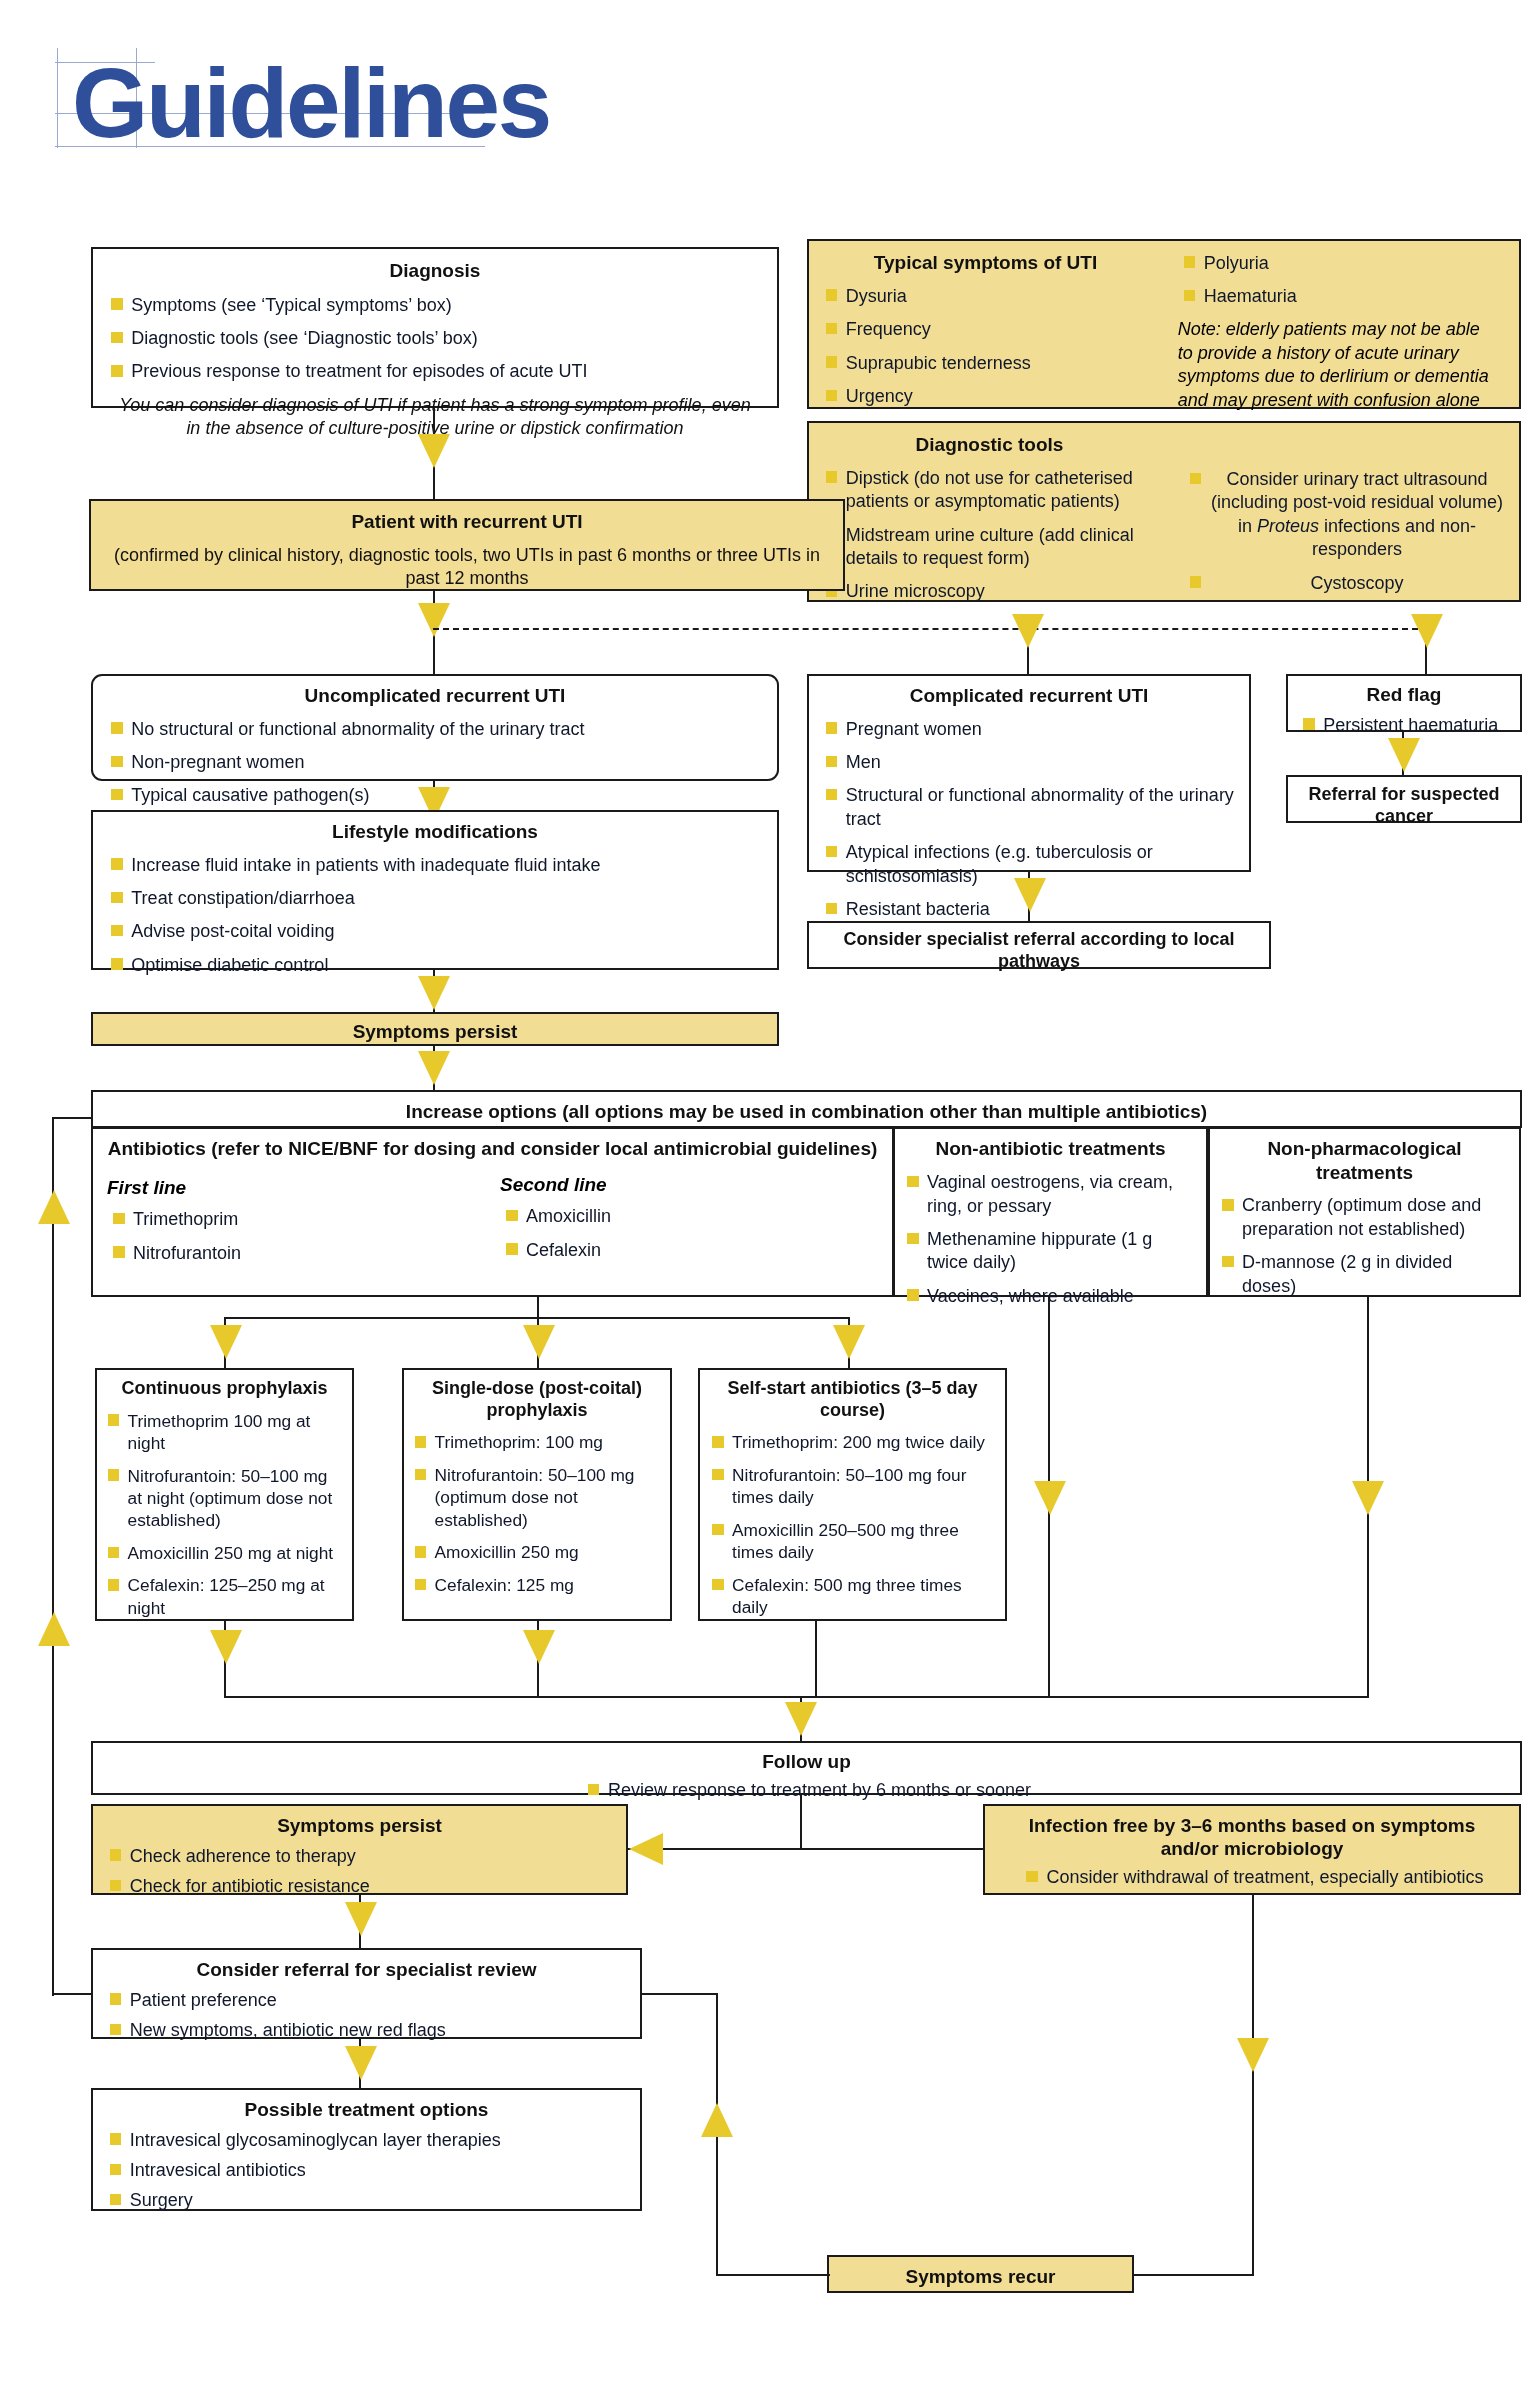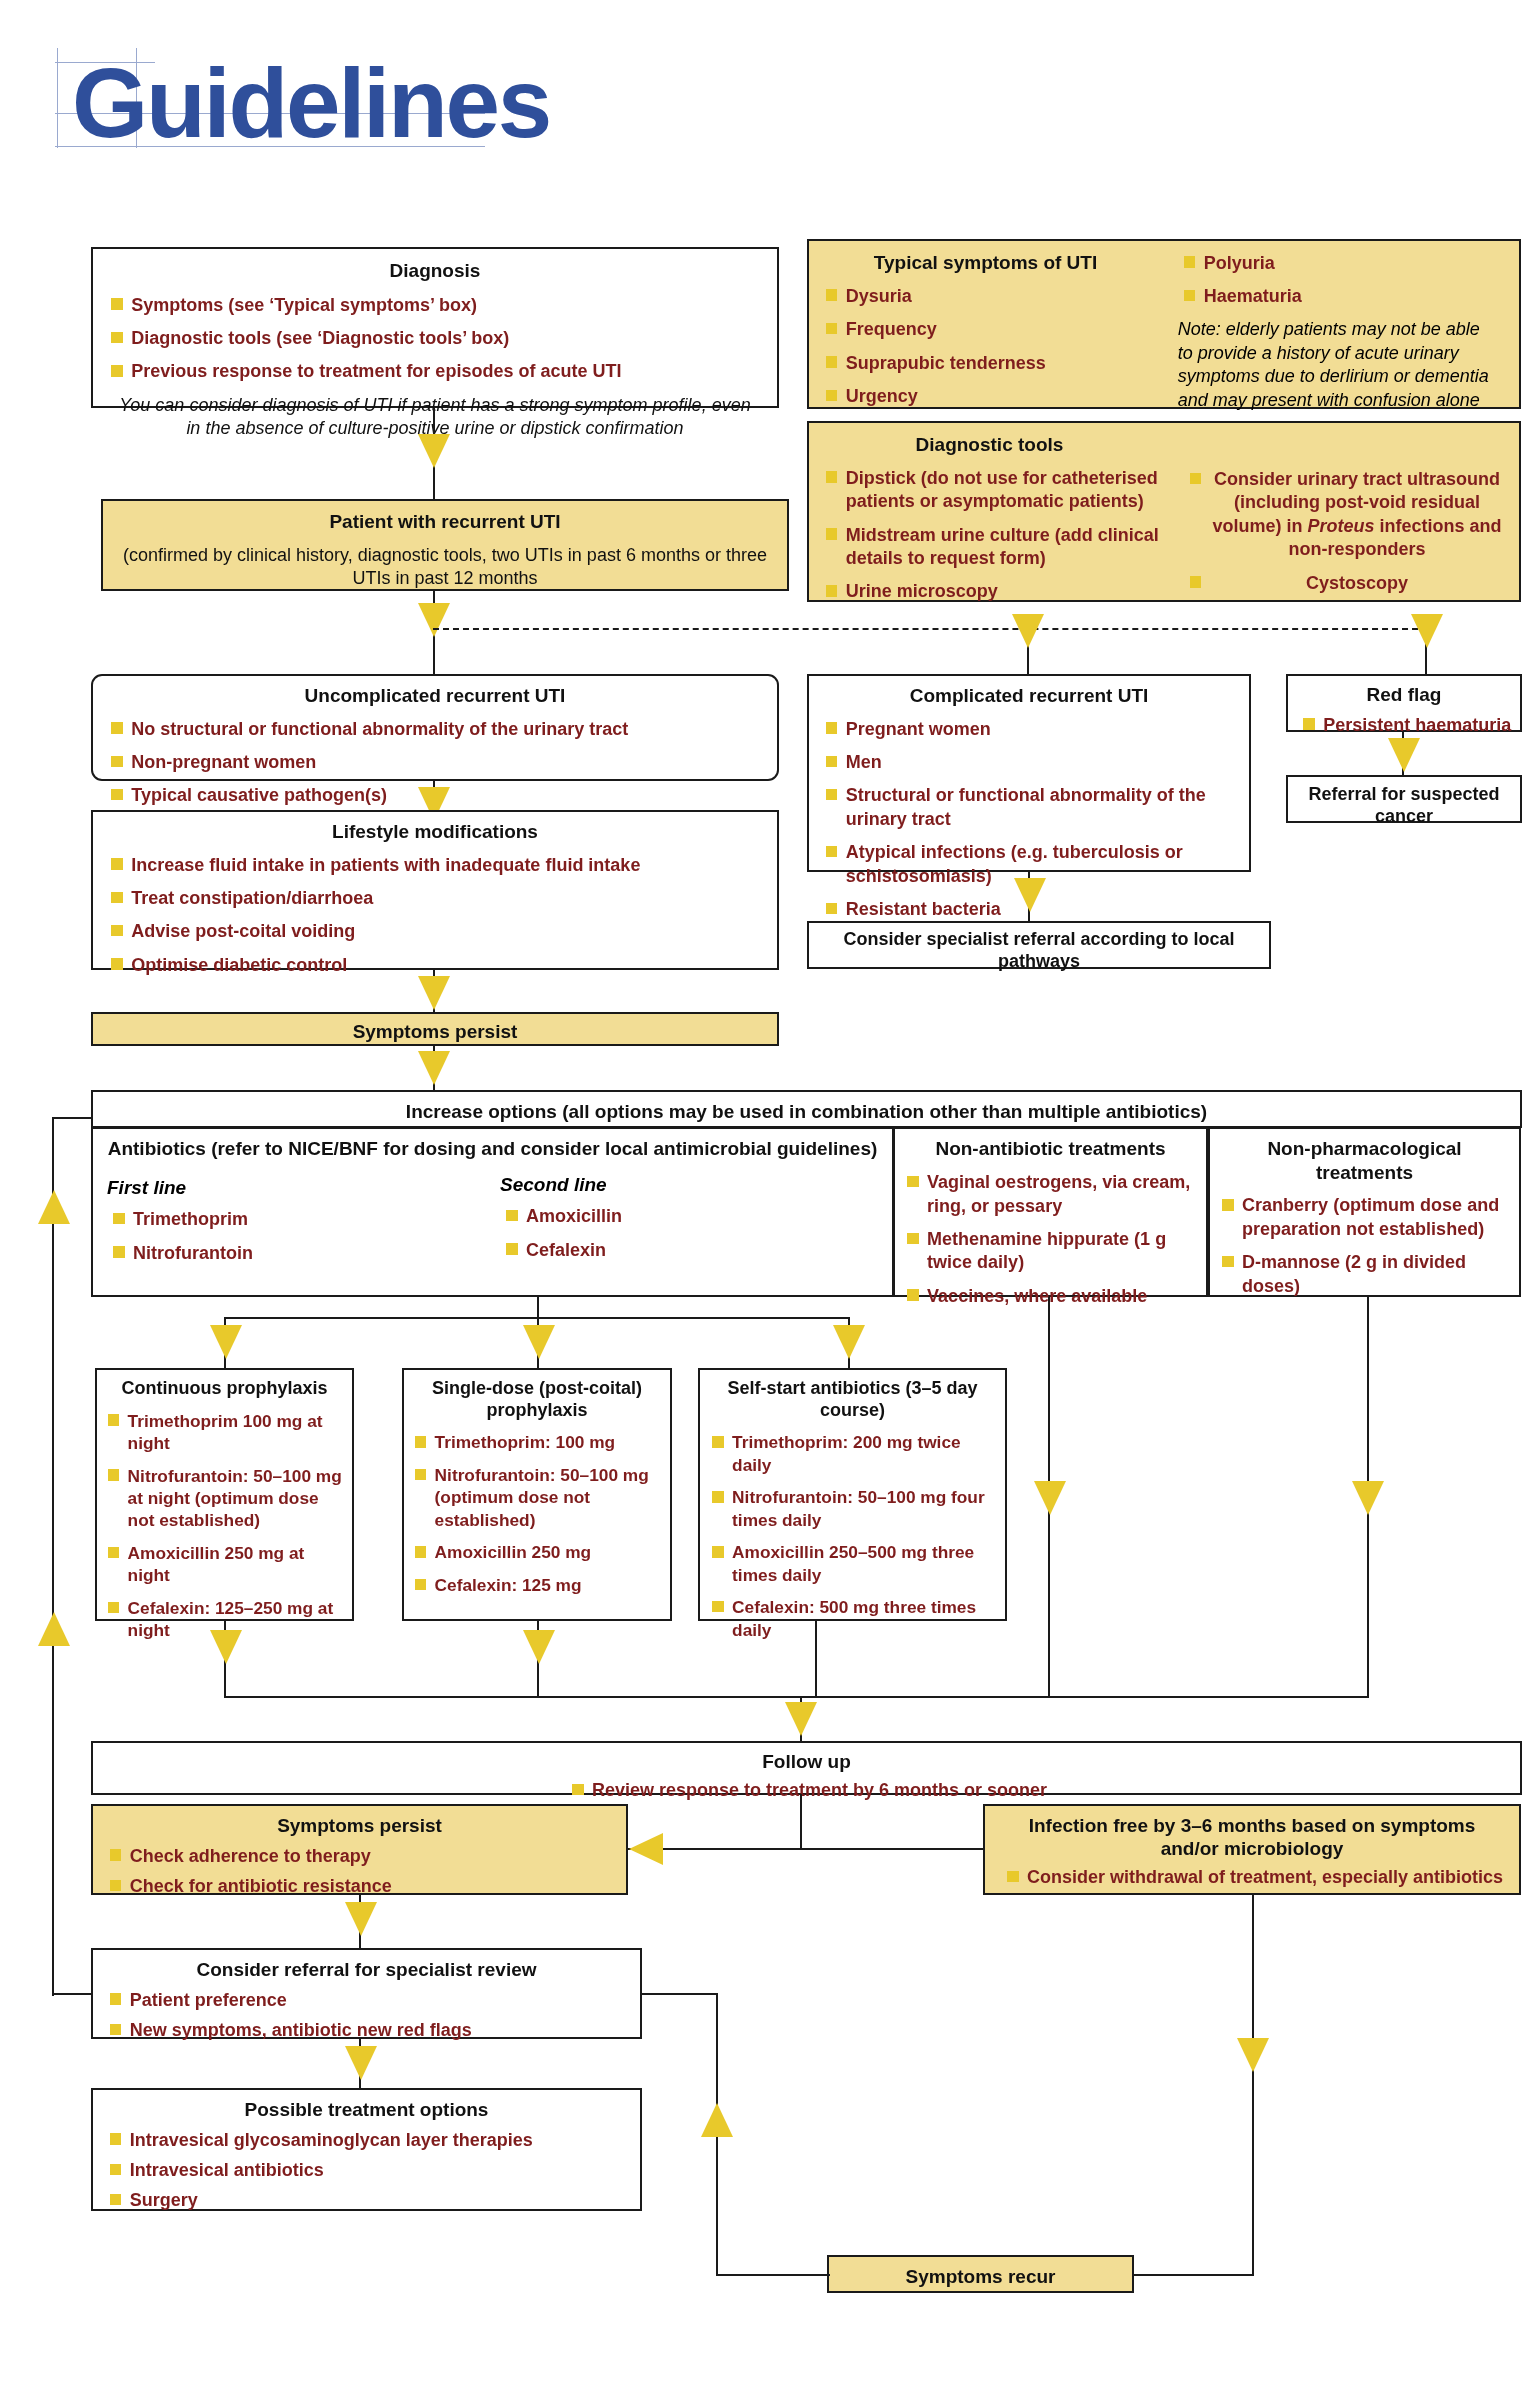--- a/index.html
+++ b/index.html
@@ -12,21 +12,21 @@
              font-size:98px;font-weight:bold;color:#2f4f9b;letter-spacing:-2.3px;line-height:1;}
   .logo-grid{position:absolute;background:#9aa9cf;}
 
   
   .box{position:absolute;box-sizing:border-box;border:2.3px solid #1a1a1a;background:#ffffff;}
   .box.yellow{background:#f2dd95;}
   .ttl{font-weight:bold;text-align:center;color:#111;line-height:1.22;}
   .sub{text-align:center;color:#111;line-height:1.28;}
   .ital{font-style:italic;}
   ul.bl{list-style:none;margin:0;padding:0;}
-  ul.bl li{position:relative;padding-left:26px;margin:0 0 10px 0;color:#7f1d1d;line-height:1.3;font-weight:bold;}
+  ul.bl li{position:relative;padding-left:26px;margin:0 0 10px 0;color:#0f172a;line-height:1.3;}
   ul.bl li:before{content:"";position:absolute;left:6.1px;top:4.6px;width:11.5px;height:11.5px;background:#e8c92b;}
   ul.bl.tight li{margin-bottom:7px;}
   .f22{font-size:17.3px;}
   .f23{font-size:18px;}
   .f24{font-size:19px;}
   .helv{font-family:"Liberation Sans","DejaVu Sans",sans-serif;}
 
   
   .ln{position:absolute;background:#1a1a1a;}
   .vln{width:2.3px;}
@@ -94,21 +94,21 @@
       <ul class="bl f23" style="margin:45px 10.7px 0 10.7px;">
         <li><span>Consider urinary tract ultrasound (including post-void residual volume) in </span><span class="ital">Proteus</span><span> infections and non-responders</span></li>
         <li>Cystoscopy</li>
       </ul>
     </div>
   </div>
 
   <div class="ln vln" style="left:433px;top:408px;height:92px;"></div>
   <div class="arw down" style="left:418px;top:434px;"></div>
 
-  <div class="box yellow" style="left:101px;top:499px;width:688px;height:92px;">
+  <div class="box yellow" style="left:89px;top:499px;width:756px;height:92px;">
     <div class="ttl f24" style="margin-top:9.2px;">Patient with recurrent UTI</div>
     <div class="sub f23" style="margin:10.7px 17px 0 17px;">(confirmed by clinical history, diagnostic tools, two UTIs in past 6 months or three UTIs in past 12 months</div>
   </div>
 
   <div class="ln vln" style="left:433px;top:591px;height:86px;"></div>
   <div class="arw down" style="left:418px;top:603px;"></div>
   <div class="dash" style="left:433px;top:628px;width:995px;"></div>
   <div class="ln vln" style="left:1027px;top:628px;height:48px;"></div>
   <div class="arw down" style="left:1012px;top:614px;"></div>
   <div class="ln vln" style="left:1425px;top:628px;height:48px;"></div>

